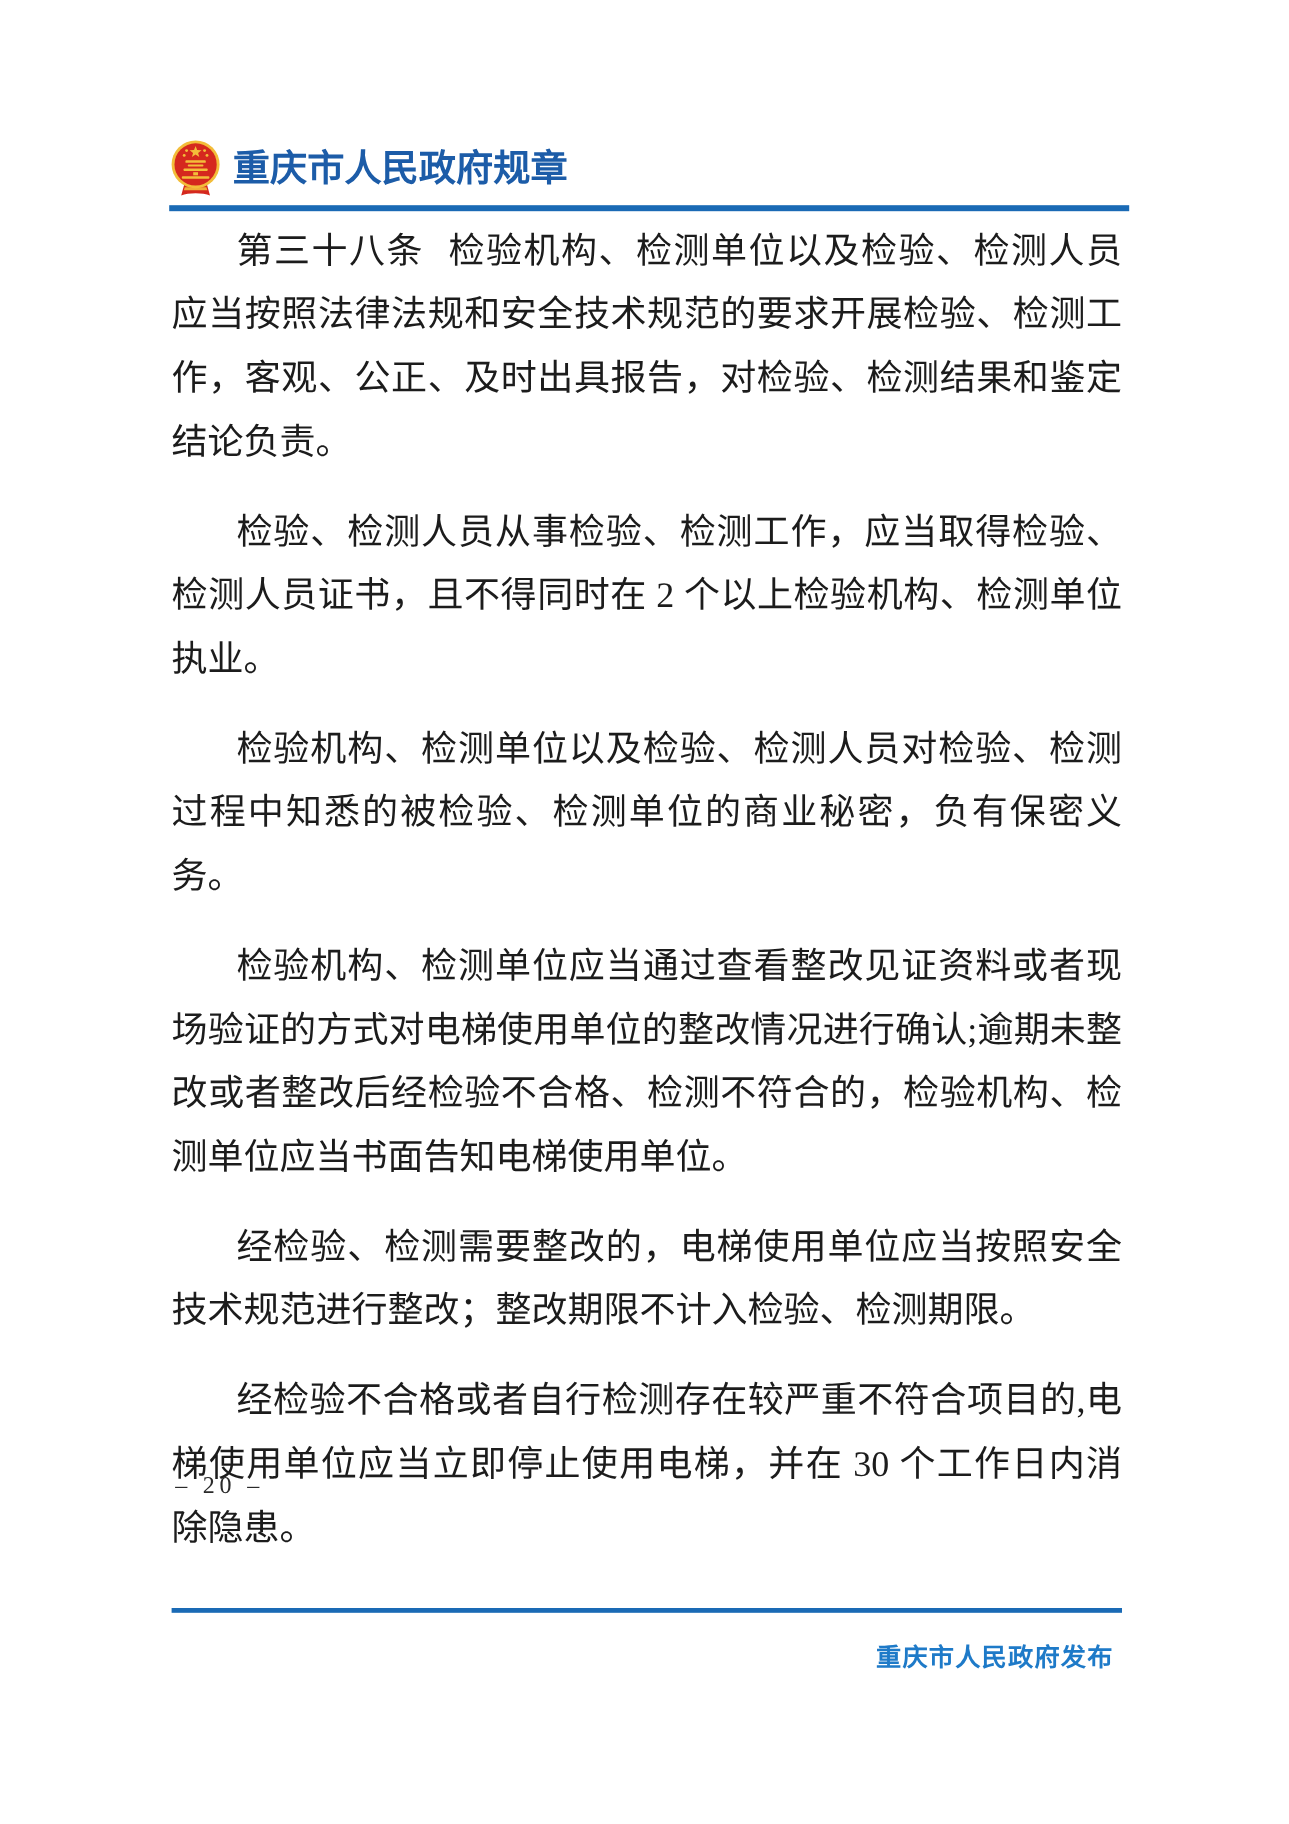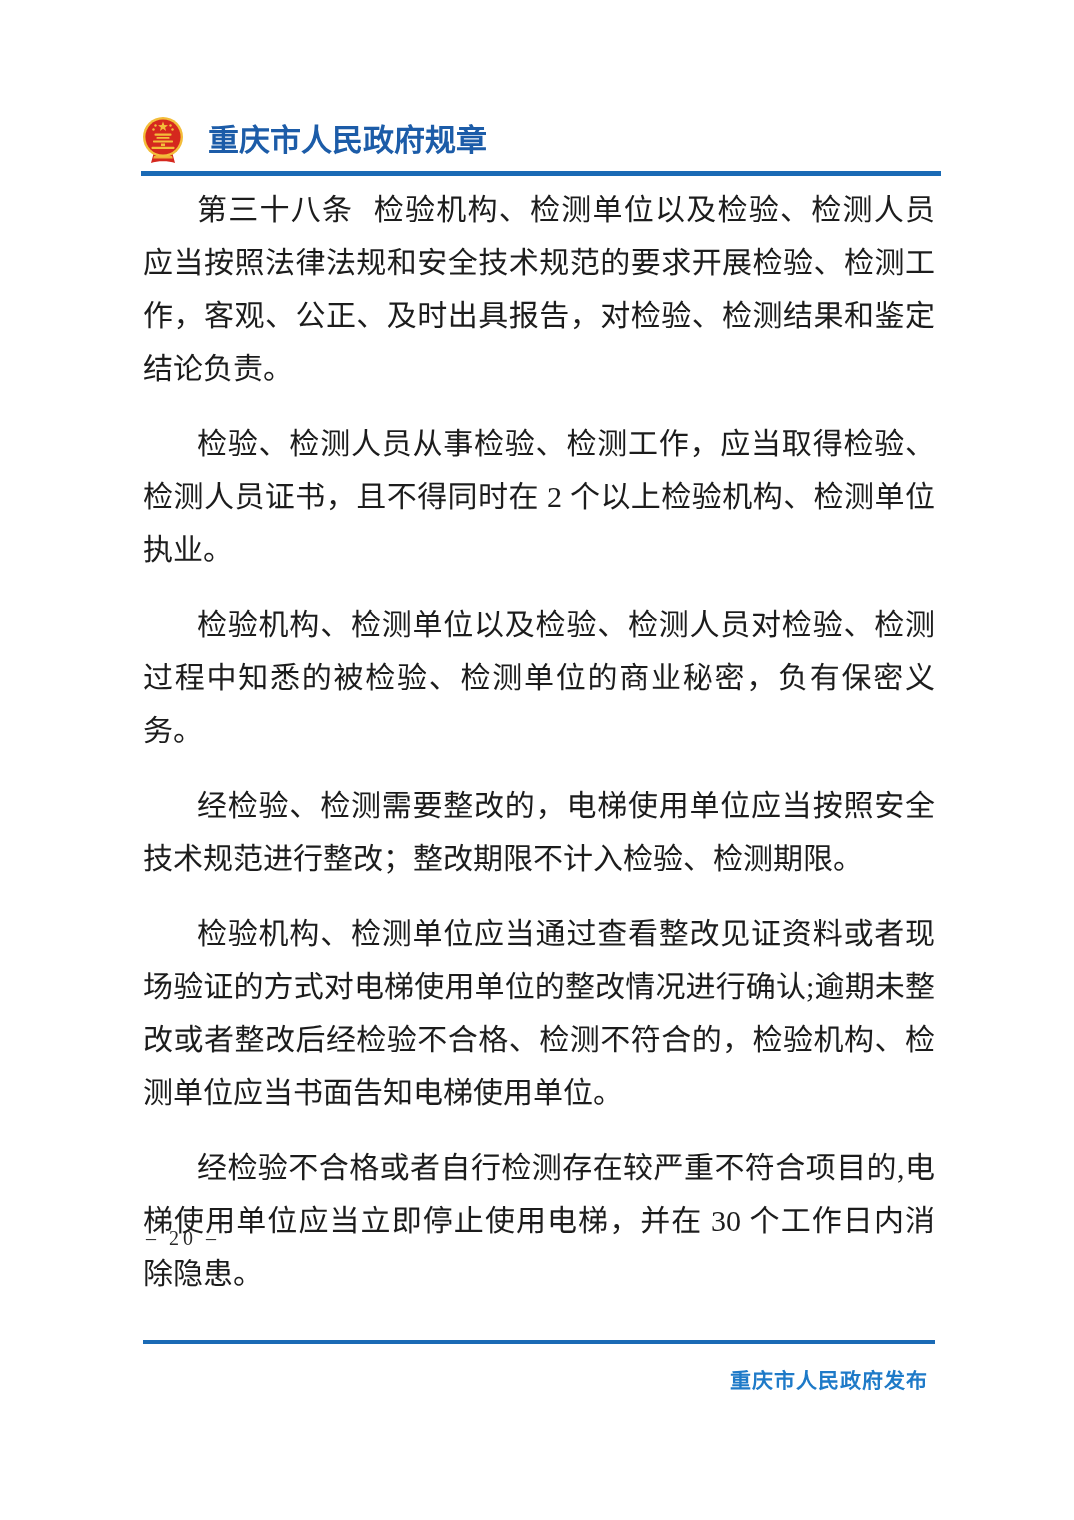--- a/index.html
+++ b/index.html
@@ -15,21 +15,21 @@
   html,body{background:var(--background);}
   body{
     width:1074px;height:1520px;
     position:relative;overflow:hidden;
     font-family:"Liberation Serif","DejaVu Serif",serif;
     color:var(--body-text);
   }
   
   .doc-header{
     position:absolute;top:116px;left:141px;width:800px;
-    display:flex;align-items:flex-end;gap:23px;
+    display:flex;align-items:flex-end;gap:9px;
     border-bottom:5px solid var(--rule-blue);
     padding-bottom:5px;
   }
   .emblem{width:44px;height:50px;flex:0 0 auto;display:block;}
   .emblem .red{fill:var(--emblem-red);}
   .emblem .gold{fill:var(--emblem-gold);}
   .doc-title{
     font-family:"Liberation Sans","DejaVu Sans",sans-serif;
     font-size:31px;font-weight:700;color:var(--header-text);
     letter-spacing:0px;line-height:50px;white-space:nowrap;
@@ -91,20 +91,20 @@
     <rect class="gold" x="20" y="27.5" width="4" height="2.6"></rect>
     <rect class="gold" x="10.5" y="30.8" width="23" height="2.2" rx="0.8"></rect>
   </svg>
   <h1 class="doc-title">重庆市人民政府规章</h1>
 </header>
 
 <main class="doc-body">
   <p class="para"><span class="article-number">第三十八条</span><span>检验机构、检测单位以及检验、检测人员应当按照法律法规和安全技术规范的要求开展检验、检测工作，客观、公正、及时出具报告，对检验、检测结果和鉴定结论负责。</span></p>
   <p class="para"><span class="article-number"></span><span>检验、检测人员从事检验、检测工作，应当取得检验、检测人员证书，且不得同时在 2 个以上检验机构、检测单位执业。</span></p>
   <p class="para"><span class="article-number"></span><span>检验机构、检测单位以及检验、检测人员对检验、检测过程中知悉的被检验、检测单位的商业秘密，负有保密义务。</span></p>
+  <p class="para"><span class="article-number"></span><span>检验机构、检测单位应当通过查看整改见证资料或者现场验证的方式对电梯使用单位的整改情况进行确认;逾期未整改或者整改后经检验不合格、检测不符合的，检验机构、检测单位应当书面告知电梯使用单位。</span></p>
   <p class="para"><span class="article-number"></span><span>经检验、检测需要整改的，电梯使用单位应当按照安全技术规范进行整改；整改期限不计入检验、检测期限。</span></p>
-  <p class="para"><span class="article-number"></span><span>检验机构、检测单位应当通过查看整改见证资料或者现场验证的方式对电梯使用单位的整改情况进行确认;逾期未整改或者整改后经检验不合格、检测不符合的，检验机构、检测单位应当书面告知电梯使用单位。</span></p>
   <p class="para"><span class="article-number"></span><span>经检验不合格或者自行检测存在较严重不符合项目的,电梯使用单位应当立即停止使用电梯，并在 30 个工作日内消除隐患。</span></p>
 </main>
 
 <div class="page-number">– 20 –</div>
 <div class="footer-rule"></div>
 <div class="publisher">重庆市人民政府发布</div>
 
 </body></html>

